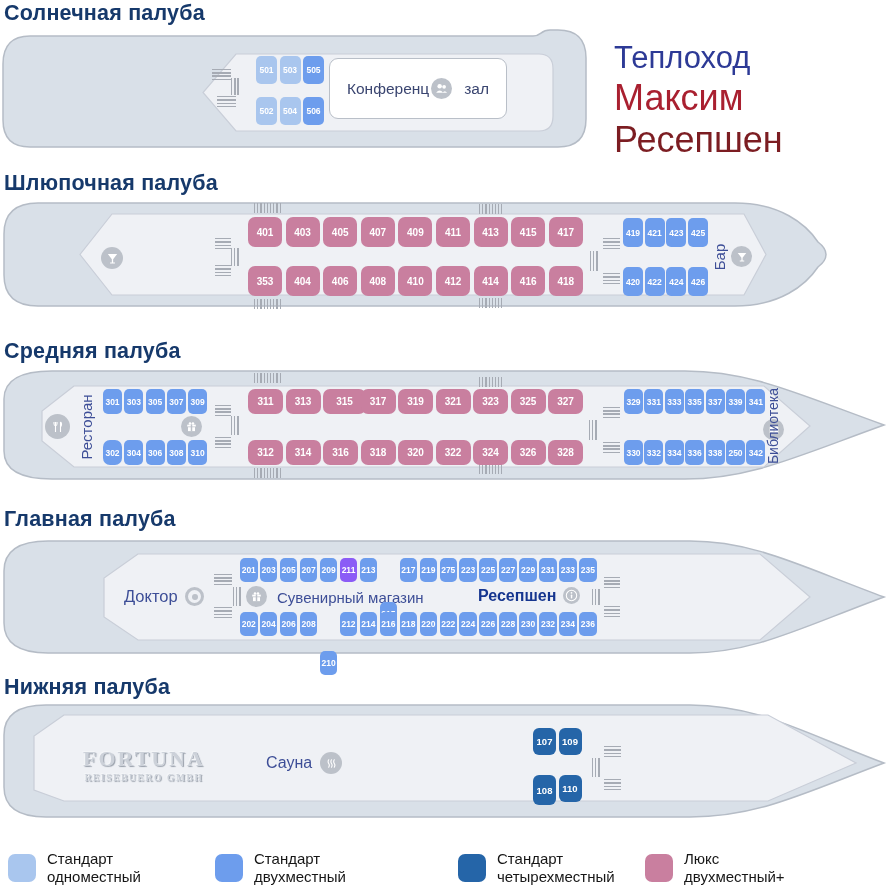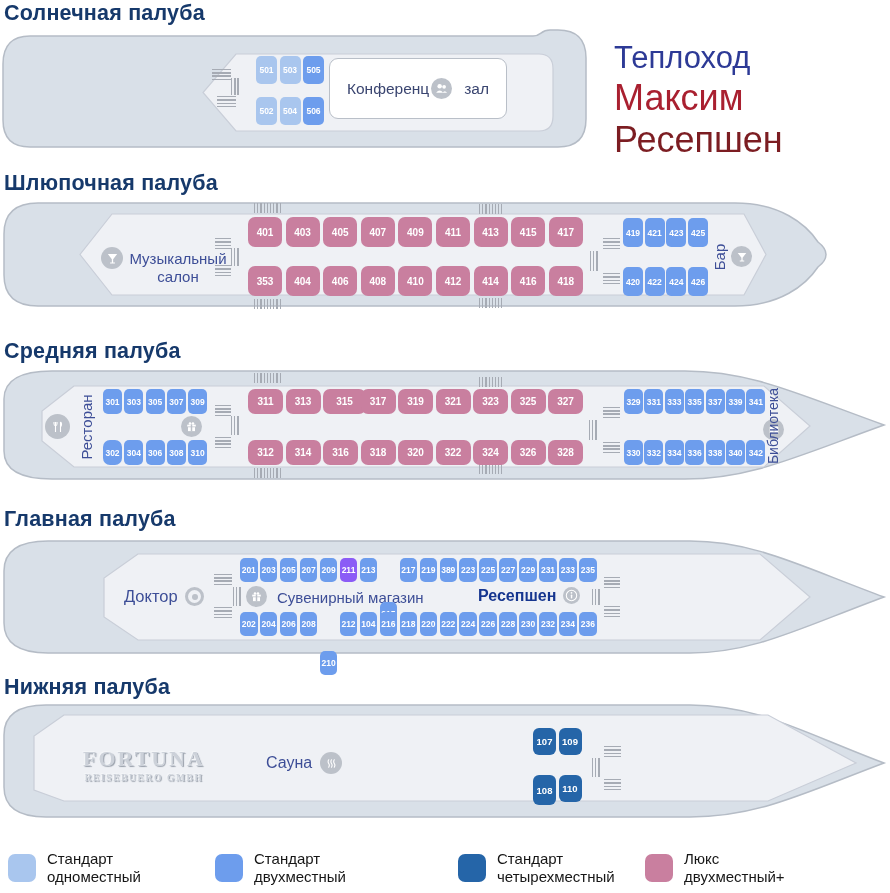--- a/index.html
+++ b/index.html
@@ -145,24 +145,20 @@
           <path d="M8 11.5 Q10.6 8.2 13 11.5 Z"></path>
       </svg>
     </span>
     <span class="w">зал</span>
   </div>
 
   <div class="disc" style="left:101px;top:247px;width:22px;height:22px">
     <svg width="13" height="13" viewBox="0 0 14 14" fill="#fff">
       <path d="M2 2.2 H12 L7.7 7.8 V11.2 H9.6 V12.3 H4.4 V11.2 H6.3 V7.8 Z"></path>
     </svg>
-  </div>
-  <div class="fac" style="left:123px;top:250px;width:110px;text-align:center;line-height:17.5px">
-    <div>Музыкальный</div>
-    <div>салон</div>
   </div>
   <div class="vtext" style="left:719px;top:257px;font-size:15px">Бар</div>
   <div class="disc" style="left:731px;top:246px;width:21px;height:21px">
     <svg width="12" height="12" viewBox="0 0 14 14" fill="#fff">
       <path d="M2 2.2 H12 L7.7 7.8 V11.2 H9.6 V12.3 H4.4 V11.2 H6.3 V7.8 Z"></path>
     </svg>
   </div>
 
   <div class="disc" style="left:45px;top:414px;width:25px;height:25px">
     <svg width="14" height="14" viewBox="0 0 14 14" fill="none" stroke="#fff" stroke-width="1.1">
@@ -322,47 +318,47 @@
     <div class="cabin double" style="left: 664.8px; top: 389px; width: 19px; height: 25px; background: rgb(109, 157, 237);">333</div>
     <div class="cabin double" style="left: 685.2px; top: 389px; width: 19px; height: 25px; background: rgb(109, 157, 237);">335</div>
     <div class="cabin double" style="left: 705.6px; top: 389px; width: 19px; height: 25px; background: rgb(109, 157, 237);">337</div>
     <div class="cabin double" style="left: 726px; top: 389px; width: 19px; height: 25px; background: rgb(109, 157, 237);">339</div>
     <div class="cabin double" style="left: 746.4px; top: 389px; width: 19px; height: 25px; background: rgb(109, 157, 237);">341</div>
     <div class="cabin double" style="left: 624px; top: 440px; width: 19px; height: 25px; background: rgb(109, 157, 237);">330</div>
     <div class="cabin double" style="left: 644.4px; top: 440px; width: 19px; height: 25px; background: rgb(109, 157, 237);">332</div>
     <div class="cabin double" style="left: 664.8px; top: 440px; width: 19px; height: 25px; background: rgb(109, 157, 237);">334</div>
     <div class="cabin double" style="left: 685.2px; top: 440px; width: 19px; height: 25px; background: rgb(109, 157, 237);">336</div>
     <div class="cabin double" style="left: 705.6px; top: 440px; width: 19px; height: 25px; background: rgb(109, 157, 237);">338</div>
-    <div class="cabin double" style="left: 726px; top: 440px; width: 19px; height: 25px; background: rgb(109, 157, 237);">340</div>
+    <div class="cabin double" style="left: 726px; top: 440px; width: 19px; height: 25px; background: rgb(109, 157, 237);">250</div>
     <div class="cabin double" style="left: 746.4px; top: 440px; width: 19px; height: 25px; background: rgb(109, 157, 237);">342</div>
     <div class="cabin double" style="left: 240px; top: 558px; width: 17.5px; height: 24px; background: rgb(109, 157, 237);">201</div>
     <div class="cabin double" style="left: 259.95px; top: 558px; width: 17.5px; height: 24px; background: rgb(109, 157, 237);">203</div>
     <div class="cabin double" style="left: 279.9px; top: 558px; width: 17.5px; height: 24px; background: rgb(109, 157, 237);">205</div>
     <div class="cabin double" style="left: 299.85px; top: 558px; width: 17.5px; height: 24px; background: rgb(109, 157, 237);">207</div>
     <div class="cabin double" style="left: 319.8px; top: 558px; width: 17.5px; height: 24px; background: rgb(109, 157, 237);">209</div>
     <div class="cabin double" style="left: 339.75px; top: 558px; width: 17.5px; height: 24px; background: #8b5cf6;">211</div>
     <div class="cabin double" style="left: 359.7px; top: 558px; width: 17.5px; height: 24px; background: rgb(109, 157, 237);">213</div>
     <div class="cabin double" style="left: 379.65px; top: 558px; width: 17.5px; height: 24px; background: rgb(109, 157, 237); margin-top: 44px;">215</div>
     <div class="cabin double" style="left: 399.6px; top: 558px; width: 17.5px; height: 24px; background: rgb(109, 157, 237);">217</div>
     <div class="cabin double" style="left: 419.55px; top: 558px; width: 17.5px; height: 24px; background: rgb(109, 157, 237);">219</div>
-    <div class="cabin double" style="left: 439.5px; top: 558px; width: 17.5px; height: 24px; background: rgb(109, 157, 237);">389</div>
+    <div class="cabin double" style="left: 439.5px; top: 558px; width: 17.5px; height: 24px; background: rgb(109, 157, 237);">275</div>
     <div class="cabin double" style="left: 459.45px; top: 558px; width: 17.5px; height: 24px; background: rgb(109, 157, 237);">223</div>
     <div class="cabin double" style="left: 479.4px; top: 558px; width: 17.5px; height: 24px; background: rgb(109, 157, 237);">225</div>
     <div class="cabin double" style="left: 499.35px; top: 558px; width: 17.5px; height: 24px; background: rgb(109, 157, 237);">227</div>
     <div class="cabin double" style="left: 519.3px; top: 558px; width: 17.5px; height: 24px; background: rgb(109, 157, 237);">229</div>
     <div class="cabin double" style="left: 539.25px; top: 558px; width: 17.5px; height: 24px; background: rgb(109, 157, 237);">231</div>
     <div class="cabin double" style="left: 559.2px; top: 558px; width: 17.5px; height: 24px; background: rgb(109, 157, 237);">233</div>
     <div class="cabin double" style="left: 579.15px; top: 558px; width: 17.5px; height: 24px; background: rgb(109, 157, 237);">235</div>
     <div class="cabin double" style="left: 240px; top: 612px; width: 17.5px; height: 24px; background: rgb(109, 157, 237);">202</div>
     <div class="cabin double" style="left: 259.95px; top: 612px; width: 17.5px; height: 24px; background: rgb(109, 157, 237);">204</div>
     <div class="cabin double" style="left: 279.9px; top: 612px; width: 17.5px; height: 24px; background: rgb(109, 157, 237);">206</div>
     <div class="cabin double" style="left: 299.85px; top: 612px; width: 17.5px; height: 24px; background: rgb(109, 157, 237);">208</div>
     <div class="cabin double" style="left: 319.8px; top: 612px; width: 17.5px; height: 24px; background: rgb(109, 157, 237); margin-top: 39px;">210</div>
     <div class="cabin double" style="left: 339.75px; top: 612px; width: 17.5px; height: 24px; background: rgb(109, 157, 237);">212</div>
-    <div class="cabin double" style="left: 359.7px; top: 612px; width: 17.5px; height: 24px; background: rgb(109, 157, 237);">104</div>
+    <div class="cabin double" style="left: 359.7px; top: 612px; width: 17.5px; height: 24px; background: rgb(109, 157, 237);">214</div>
     <div class="cabin double" style="left: 379.65px; top: 612px; width: 17.5px; height: 24px; background: rgb(109, 157, 237);">216</div>
     <div class="cabin double" style="left: 399.6px; top: 612px; width: 17.5px; height: 24px; background: rgb(109, 157, 237);">218</div>
     <div class="cabin double" style="left: 419.55px; top: 612px; width: 17.5px; height: 24px; background: rgb(109, 157, 237);">220</div>
     <div class="cabin double" style="left: 439.5px; top: 612px; width: 17.5px; height: 24px; background: rgb(109, 157, 237);">222</div>
     <div class="cabin double" style="left: 459.45px; top: 612px; width: 17.5px; height: 24px; background: rgb(109, 157, 237);">224</div>
     <div class="cabin double" style="left: 479.4px; top: 612px; width: 17.5px; height: 24px; background: rgb(109, 157, 237);">226</div>
     <div class="cabin double" style="left: 499.35px; top: 612px; width: 17.5px; height: 24px; background: rgb(109, 157, 237);">228</div>
     <div class="cabin double" style="left: 519.3px; top: 612px; width: 17.5px; height: 24px; background: rgb(109, 157, 237);">230</div>
     <div class="cabin double" style="left: 539.25px; top: 612px; width: 17.5px; height: 24px; background: rgb(109, 157, 237);">232</div>
     <div class="cabin double" style="left: 559.2px; top: 612px; width: 17.5px; height: 24px; background: rgb(109, 157, 237);">234</div>

